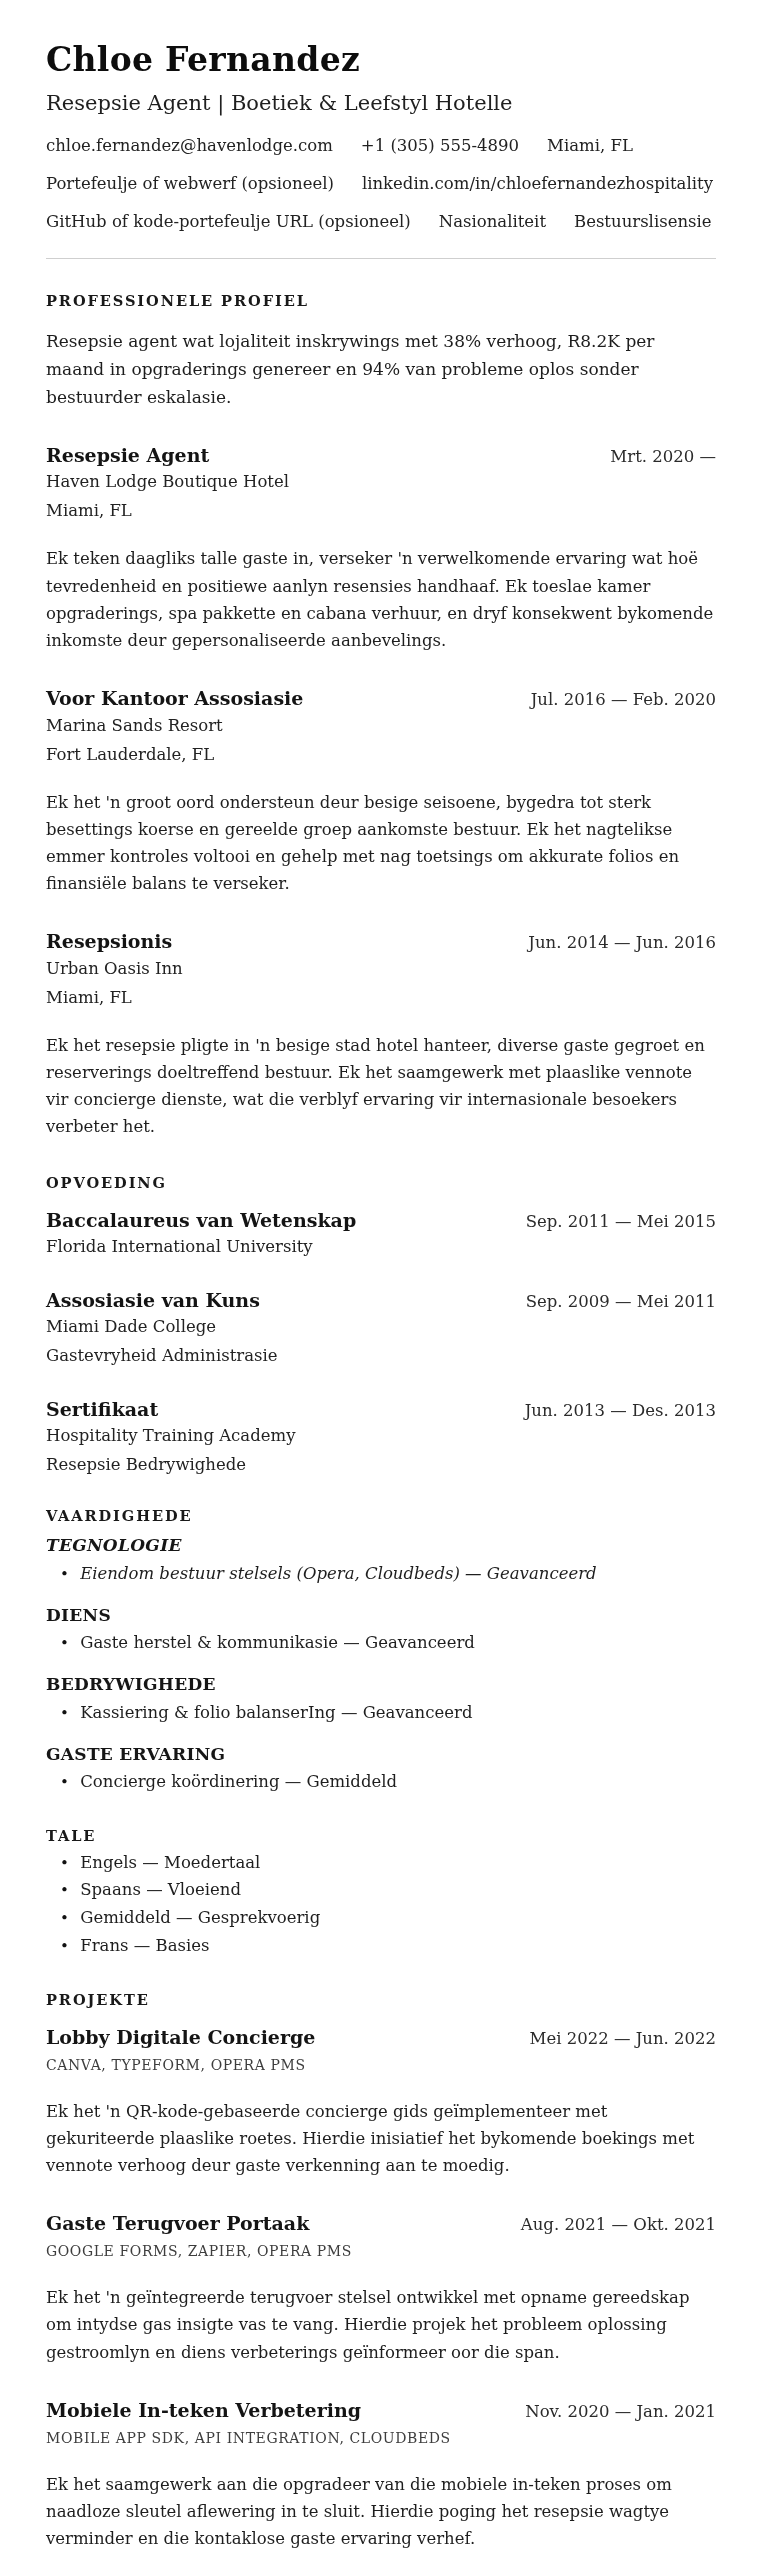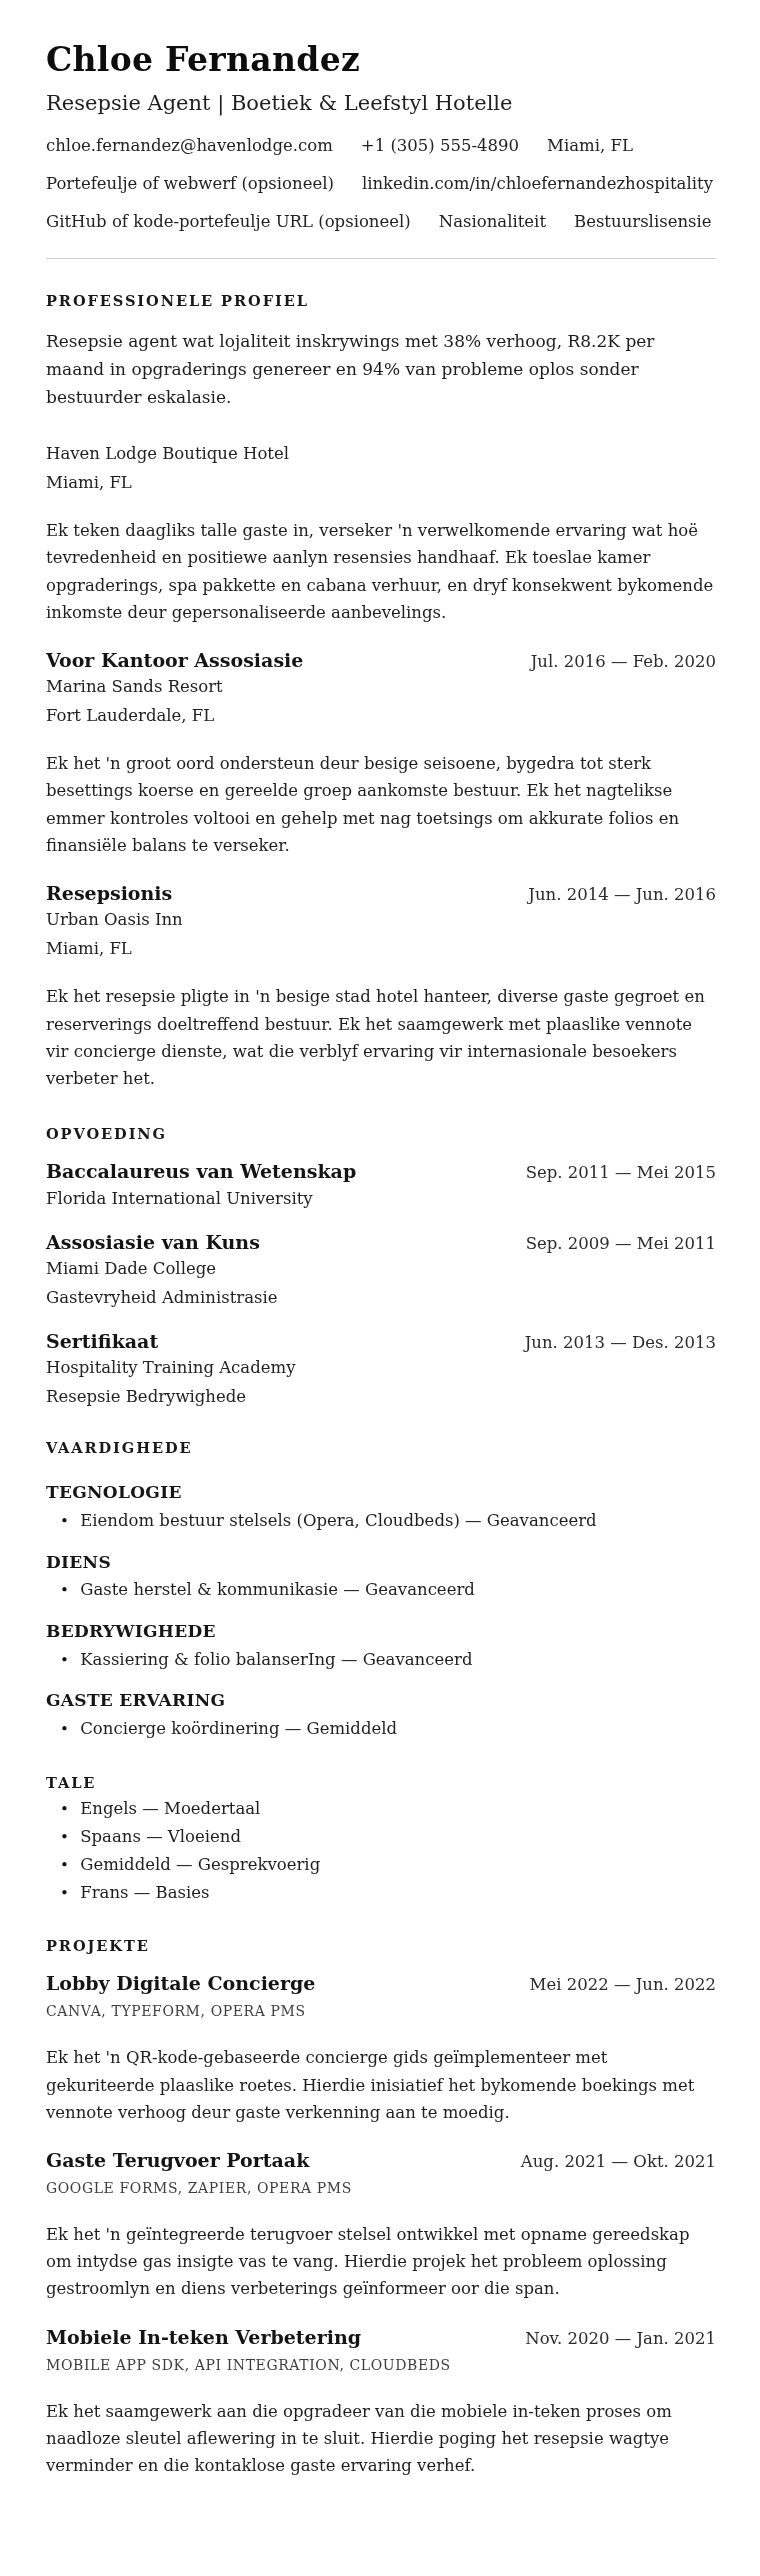--- a/index.html
+++ b/index.html
@@ -50,21 +50,21 @@
     color: #191919;
   }
   .profile-text {
     margin: 19px 0 0 0;
     font-size: 17px;
     line-height: 1.62;
     color: #1d1d1d;
   }
   
   .entry { margin-top: 18px; }
-  .entry + .entry { margin-top: 23px; }
+  .entry + .entry { margin-top: 33px; }
   .entry-top {
     display: flex;
     justify-content: space-between;
     align-items: baseline;
     gap: 12.7px;
   }
   .entry-title {
     margin: 0;
     font-size: 19px;
     font-weight: 700;
@@ -84,21 +84,21 @@
     margin-top: 9px;
   }
   .entry-desc {
     font-size: 16.5px;
     line-height: 1.65;
     color: #1e1e1e;
     margin-top: 25px;
   }
   
   .skill-group { margin-top: 19px; }
-  .skill-group:first-of-type { margin-top: 26px; }
+  .skill-group:first-of-type { margin-top: 11px; font-style: italic; }
   .skill-label {
     margin: 0;
     font-size: 17px;
     font-weight: 700;
     letter-spacing: 0.3px;
     color: #161616;
   }
   ul.bullets {
     list-style: none;
     margin: 7.6px 0 0 0;
@@ -151,20 +151,24 @@
   </header>
 
   <section class="section">
     <h2 class="sec-heading">PROFESSIONELE PROFIEL</h2>
     <p class="profile-text">Resepsie agent wat lojaliteit inskrywings met 38% verhoog, R8.2K per maand in opgraderings genereer en 94% van probleme oplos sonder bestuurder eskalasie.</p>
   </section>
 
   <section class="section">
 
     <div class="entry">
+      <div class="entry-top">
+        <h3 class="entry-title">Resepsie Agent</h3>
+        <span class="entry-date">Mrt. 2020 —</span>
+      </div>
       <div class="entry-sub">Haven Lodge Boutique Hotel</div>
       <div class="entry-sub2">Miami, FL</div>
       <p class="entry-desc">Ek teken daagliks talle gaste in, verseker 'n verwelkomende ervaring wat hoë tevredenheid en positiewe aanlyn resensies handhaaf. Ek toeslae kamer opgraderings, spa pakkette en cabana verhuur, en dryf konsekwent bykomende inkomste deur gepersonaliseerde aanbevelings.</p>
     </div>
 
     <div class="entry">
       <div class="entry-top">
         <h3 class="entry-title">Voor Kantoor Assosiasie</h3>
         <span class="entry-date">Jul. 2016 — Feb. 2020</span>
       </div>

